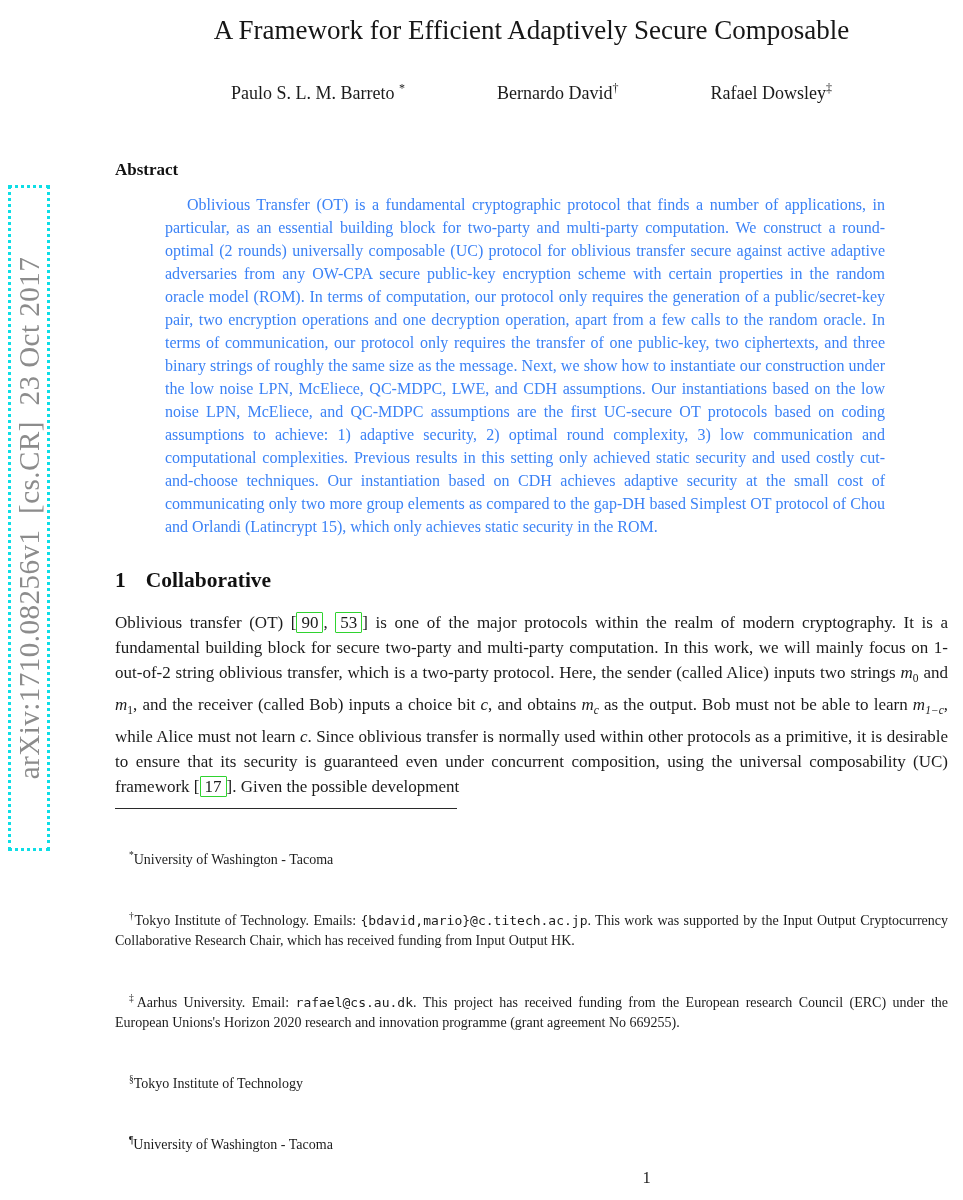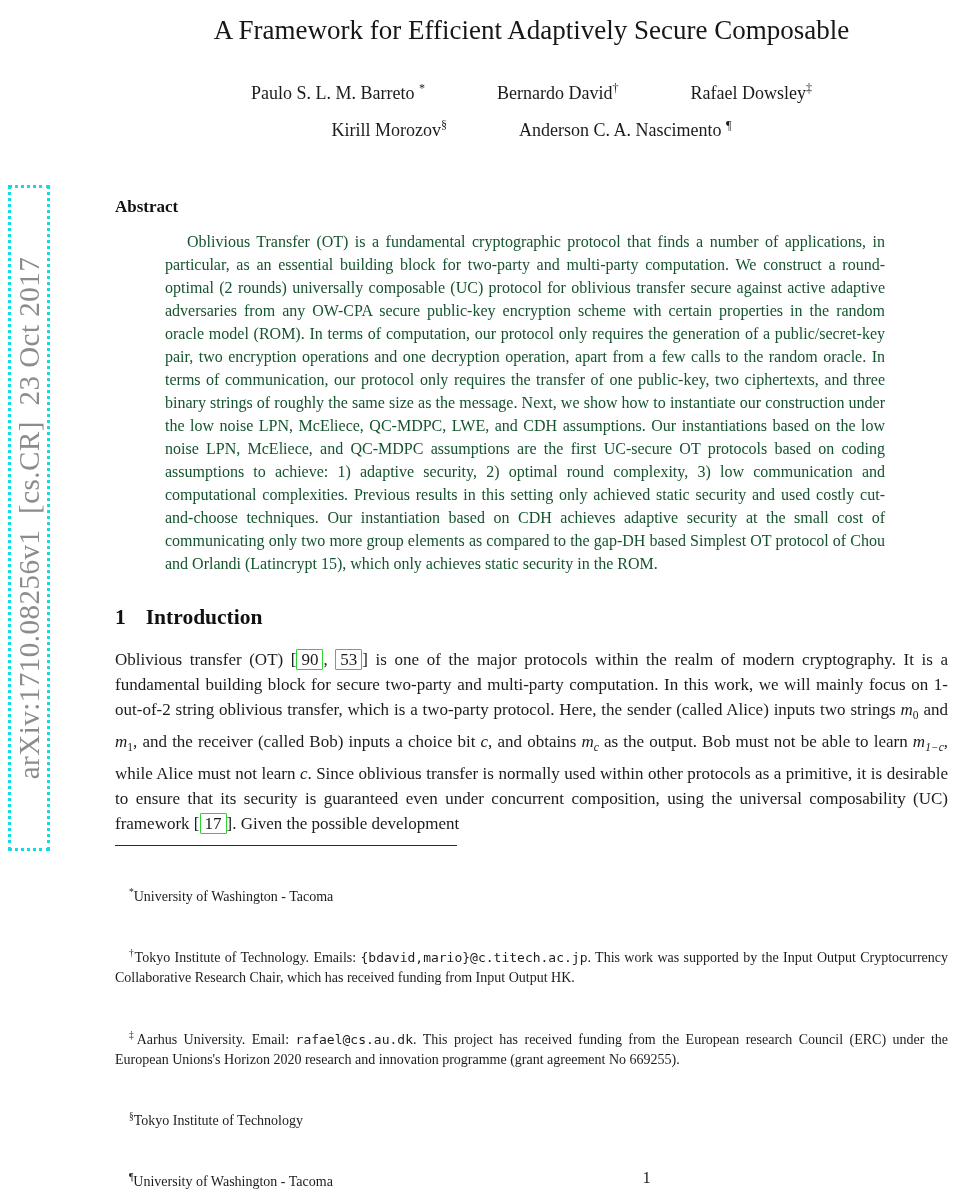--- a/index.html
+++ b/index.html
@@ -22,35 +22,35 @@
     white-space:pre;letter-spacing:0.5px;
   }
 
   .content{position:absolute;left:115px;top:0;width:833px;}
 
   .title{
     margin:10px 0 0 0;font-size:27px;font-weight:normal;line-height:41px;
     text-align:center;color:#161616;
   }
   .authors-row{
-    display:flex;justify-content:center;gap:72px;
+    display:flex;justify-content:center;gap:92px;
     font-size:18px;color:#1b1b1b;
   }
   .authors-row.first{margin-top:30px;}
   .authors-row.second{margin-top:14px;}
   .author sup{font-size:12px;}
 
   .abstract{margin-top:56px;}
   .abstract-heading{
     text-align:left;font-weight:bold;font-size:17px;color:#111;
   }
   .abstract-body{
     margin:13px 0 0 50px;width:720px;
     font-size:16px;line-height:23px;text-align:justify;text-indent:22px;
-    color:#14532d;
+    color:#3b82f6;
   }
 
   .section-heading{
     margin:30px 0 0 0;font-size:21.5px;font-weight:bold;color:#111;
   }
   .section-heading .sec-num{margin-right:20px;}
 
   .intro{
     margin:17px 0 0 0;width:833px;
     font-size:17px;line-height:25.2px;text-align:justify;color:#1b1b1b;
@@ -89,32 +89,28 @@
 
     <h1 class="title">
       <span>A Framework for Efficient Adaptively Secure Composable</span><br>
     </h1>
 
     <div class="authors-row first" id="authors-row1">
         <span class="author">Paulo S. L. M. Barreto <sup>*</sup></span>
         <span class="author">Bernardo David<sup>†</sup></span>
         <span class="author">Rafael Dowsley<sup>‡</sup></span>
       </div>
-    <div class="authors-row second" id="authors-row2">
-        <span class="author">Kirill Morozov<sup>§</sup></span>
-        <span class="author">Anderson C. A. Nascimento <sup>¶</sup></span>
-      </div>
 
     <div class="abstract">
       <div class="abstract-heading">Abstract</div>
       <p class="abstract-body">Oblivious Transfer (OT) is a fundamental cryptographic protocol that finds a number of applications, in particular, as an essential building block for two-party and multi-party computation. We construct a round-optimal (2 rounds) universally composable (UC) protocol for oblivious transfer secure against active adaptive adversaries from any OW-CPA secure public-key encryption scheme with certain properties in the random oracle model (ROM). In terms of computation, our protocol only requires the generation of a public/secret-key pair, two encryption operations and one decryption operation, apart from a few calls to the random oracle. In terms of communication, our protocol only requires the transfer of one public-key, two ciphertexts, and three binary strings of roughly the same size as the message. Next, we show how to instantiate our construction under the low noise LPN, McEliece, QC-MDPC, LWE, and CDH assumptions. Our instantiations based on the low noise LPN, McEliece, and QC-MDPC assumptions are the first UC-secure OT protocols based on coding assumptions to achieve: 1) adaptive security, 2) optimal round complexity, 3) low communication and computational complexities. Previous results in this setting only achieved static security and used costly cut-and-choose techniques. Our instantiation based on CDH achieves adaptive security at the small cost of communicating only two more group elements as compared to the gap-DH based Simplest OT protocol of Chou and Orlandi (Latincrypt 15), which only achieves static security in the ROM.</p>
     </div>
 
     <h2 class="section-heading">
-      <span class="sec-num">1</span><span class="sec-title">Introduction</span>
+      <span class="sec-num">1</span><span class="sec-title">Collaborative</span>
     </h2>
 
     <p class="intro" id="intro-para">Oblivious transfer (OT) [<span class="cite">90</span>, <span class="cite">53</span>] is one of the major protocols within the realm of modern cryptography. It is a fundamental building block for secure two-party and multi-party computation. In this work, we will mainly focus on 1-out-of-2 string oblivious transfer, which is a two-party protocol. Here, the sender (called Alice) inputs two strings <i>m</i><sub>0</sub> and <i>m</i><sub>1</sub>, and the receiver (called Bob) inputs a choice bit <i>c</i>, and obtains <i>m</i><sub><i>c</i></sub> as the output. Bob must not be able to learn <i>m</i><sub><i>1−c</i></sub>, while Alice must not learn <i>c</i>. Since oblivious transfer is normally used within other protocols as a primitive, it is desirable to ensure that its security is guaranteed even under concurrent composition, using the universal composability (UC) framework [<span class="cite">17</span>]. Given the possible development</p>
 
     <div class="footnote-rule"></div>
     <div class="footnotes" id="footnotes">
         <div class="footnote"><sup>*</sup>University of Washington - Tacoma</div>
         <div class="footnote"><sup>†</sup>Tokyo Institute of Technology. Emails: <span class="mono">{bdavid,mario}@c.titech.ac.jp</span>. This work was supported by the Input Output Cryptocurrency Collaborative Research Chair, which has received funding from Input Output HK.</div>
         <div class="footnote"><sup>‡</sup>Aarhus University. Email: <span class="mono">rafael@cs.au.dk</span>. This project has received funding from the European research Council (ERC) under the European Unions's Horizon 2020 research and innovation programme (grant agreement No 669255).</div>
         <div class="footnote"><sup>§</sup>Tokyo Institute of Technology</div>

